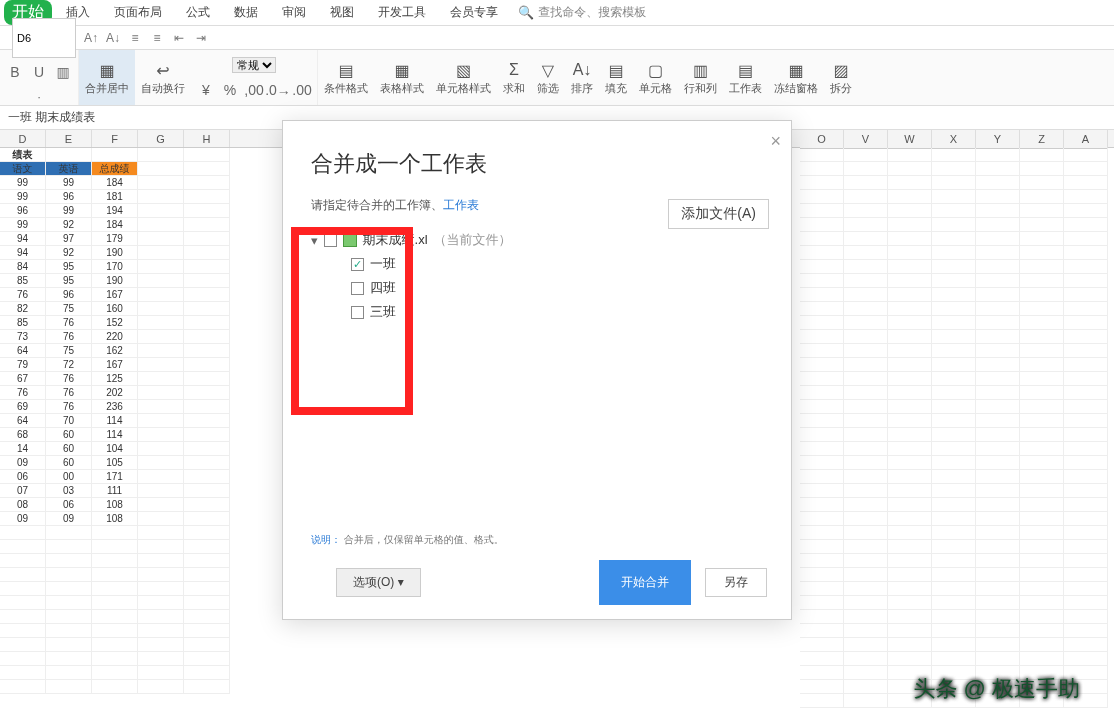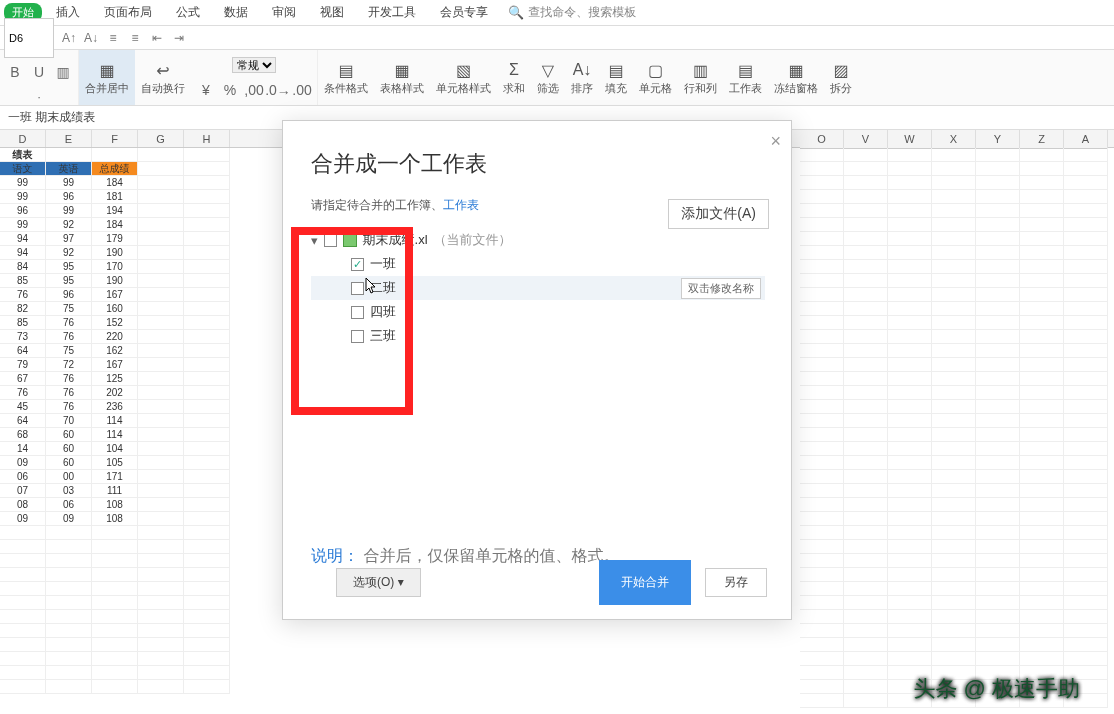--- a/index.html
+++ b/index.html
@@ -1,34 +1,34 @@
 <!DOCTYPE html>
 <html><head>
 <meta charset="utf-8">
 <style>
   * { box-sizing: border-box; margin: 0; padding: 0; }
   body { font-family: "Microsoft YaHei", Arial, sans-serif; font-size: 12px; color: #333; overflow: hidden; width: 1114px; height: 714px; position: relative; background: #fff; }
   
   .menubar { display: flex; align-items: center; height: 26px; border-bottom: 1px solid #ddd; padding-left: 4px; gap: 4px; }
-  .menubar .start { background: #22b14c; color: #fff; border-radius: 8px; padding: 2px 8px; font-size: 11px; }
+  .menubar .start { background: #22b14c; color: #fff; border-radius: 8px; padding: 2px 8px; font-size: 16px; }
   .menubar .tab { padding: 2px 10px; color: #444; }
   .menubar .search { margin-left: 6px; color: #888; display: flex; align-items: center; gap: 4px; }
   .menubar .search .mag { font-size: 13px; color: #888; }
   
   .ribbon { display: flex; align-items: stretch; height: 56px; border-bottom: 1px solid #ddd; background: #fafafa; }
   .ribgroup { display: flex; flex-direction: column; align-items: center; justify-content: flex-end; padding: 2px 6px 2px 6px; border-right: 1px solid #eee; }
   .ribgroup .icons { display: flex; gap: 6px; color: #666; font-size: 14px; align-items: center; flex: 1; }
   .ribgroup .lbl { font-size: 11px; color: #555; white-space: nowrap; }
   .ribicon { width: 18px; height: 18px; display:inline-flex; align-items:center; justify-content:center; }
   .ribcell { display:flex; flex-direction:column; align-items:center; justify-content:center; padding: 0 6px; }
   .ribcell .ic { width:22px; height:22px; display:flex; align-items:center; justify-content:center; color:#555; font-size:16px; }
   .ribcell .lbl { font-size: 11px; color:#555; white-space:nowrap; }
   .rrow { display:flex; }
   .namebox { height: 24px; display:flex; align-items:center; border-bottom:1px solid #ddd; }
-  .namebox input { width: 50px; border:1px solid #ccc; font-size:11px; padding:13px 4px; margin-left:4px; }
+  .namebox input { width: 64px; border:1px solid #ccc; font-size:11px; padding:13px 4px; margin-left:12px; }
   .smicons { display:flex; gap:4px; color:#777; font-size:12px; padding:0 6px; }
   
   .sheetpath { height: 24px; display:flex; align-items:center; padding-left: 8px; color:#444; border-bottom:1px solid #ddd; }
   
   .gridwrap { position: relative; }
   .colhdr { display:flex; height:18px; background:#f4f4f4; border-bottom:1px solid #ccc; }
   .colhdr .ch { width:46px; text-align:center; font-size:11px; color:#555; border-right:1px solid #ddd; line-height:18px; }
   .trow { display:flex; height:14px; }
   .trow .cell { width:46px; border-right:1px solid #eee; border-bottom:1px solid #eee; font-size:10px; text-align:center; line-height:14px; color:#333; }
   .titlecell { background:#fff; font-weight:bold; }
@@ -51,21 +51,21 @@
   .ft-row { display:flex; align-items:center; height:24px; gap:6px; }
   .ft-indent1 { padding-left: 14px; }
   .ft-indent2 { padding-left: 40px; }
   .chk { width:13px; height:13px; border:1px solid #888; display:inline-block; background:#fff; }
   .chk.checked::after { content:"✓"; color:#2a8; font-size:11px; display:block; line-height:11px; text-align:center; }
   .gicon { width:14px; height:14px; background:#7bc96f; border:1px solid #4a9a3f; display:inline-block; }
   .ft-gray { color:#999; }
   .ft-sel { background:#eef3f8; display:flex; align-items:center; height:24px; margin-right:26px; position:relative; }
   .ft-selbtn { position:absolute; right:4px; top:2px; border:1px solid #ccc; background:#fff; font-size:11px; padding:2px 6px; color:#666; }
   .redbox { position:absolute; border:8px solid #f22; pointer-events:none; }
-  .dlg-note { position:absolute; left:28px; bottom:52px; font-size:16px; color:#777; }
+  .dlg-note { position:absolute; left:28px; bottom:72px; font-size:10px; color:#777; }
   .dlg-note .b { color:#2b7bd6; }
   .dlg-bot { position:absolute; left:0; right:0; bottom:14px; display:flex; align-items:center;margin-left:25px; }
   .dlg-opt { margin-left:28px; border:1px solid #ccc; padding:5px 16px; font-size:12px; color:#444; }
   .dlg-main { margin-left:auto; background:#3b8ee8; color:#fff; border:none; padding:14px 22px; font-size:12px; }
   .dlg-sav { margin-left:14px; margin-right:24px; border:1px solid #ccc; background:#fff; padding:5px 18px; font-size:12px; color:#444; }
   
   .cursor { position:absolute; width:14px; height:18px; pointer-events:none; }
   
   .watermark { position:absolute; right:34px; bottom:10px; color:#14532d; font-size:22px; text-shadow: 0 0 4px #000, 0 0 4px #000; display:flex; align-items:flex-start; gap:6px; }
 </style>
@@ -315,21 +315,21 @@
       <div class="cell"></div>
     </div>
     <div class="trow">
       <div class="cell">76</div>
       <div class="cell">76</div>
       <div class="cell">202</div>
       <div class="cell"></div>
       <div class="cell"></div>
     </div>
     <div class="trow">
-      <div class="cell">45</div>
+      <div class="cell">69</div>
       <div class="cell">76</div>
       <div class="cell">236</div>
       <div class="cell"></div>
       <div class="cell"></div>
     </div>
     <div class="trow">
       <div class="cell">64</div>
       <div class="cell">70</div>
       <div class="cell">114</div>
       <div class="cell"></div>
@@ -855,30 +855,20 @@
       <span style="color:#666">▾</span>
       <span class="chk"></span>
       <span class="gicon"></span>
       <span>期末成绩.xl</span>
       <span class="ft-gray">（当前文件）</span>
     </div>
     <div class="ft-row ft-indent2">
       <span class="chk checked"></span>
       <span>一班</span>
     </div>
-    <div class="ft-sel" style="padding-left:40px">
-      <span class="chk"></span>
-      <span style="position:relative;margin-left:6px">
-        <span>二班</span>
-        <svg class="cursor" style="left:-6px;top:-2px;position:absolute" viewBox="0 0 12 18">
-            <path d="M1 1 L1 14 L4 11 L6 16 L8 15 L6 10 L10 10 Z" fill="#fff" stroke="#000" stroke-width="1"></path>
-          </svg>
-      </span>
-      <button class="ft-selbtn">双击修改名称</button>
-    </div>
     <div class="ft-row ft-indent2">
       <span class="chk"></span>
       <span>四班</span>
     </div>
     <div class="ft-row ft-indent2">
       <span class="chk"></span>
       <span>三班</span>
     </div>
   </div>
 

